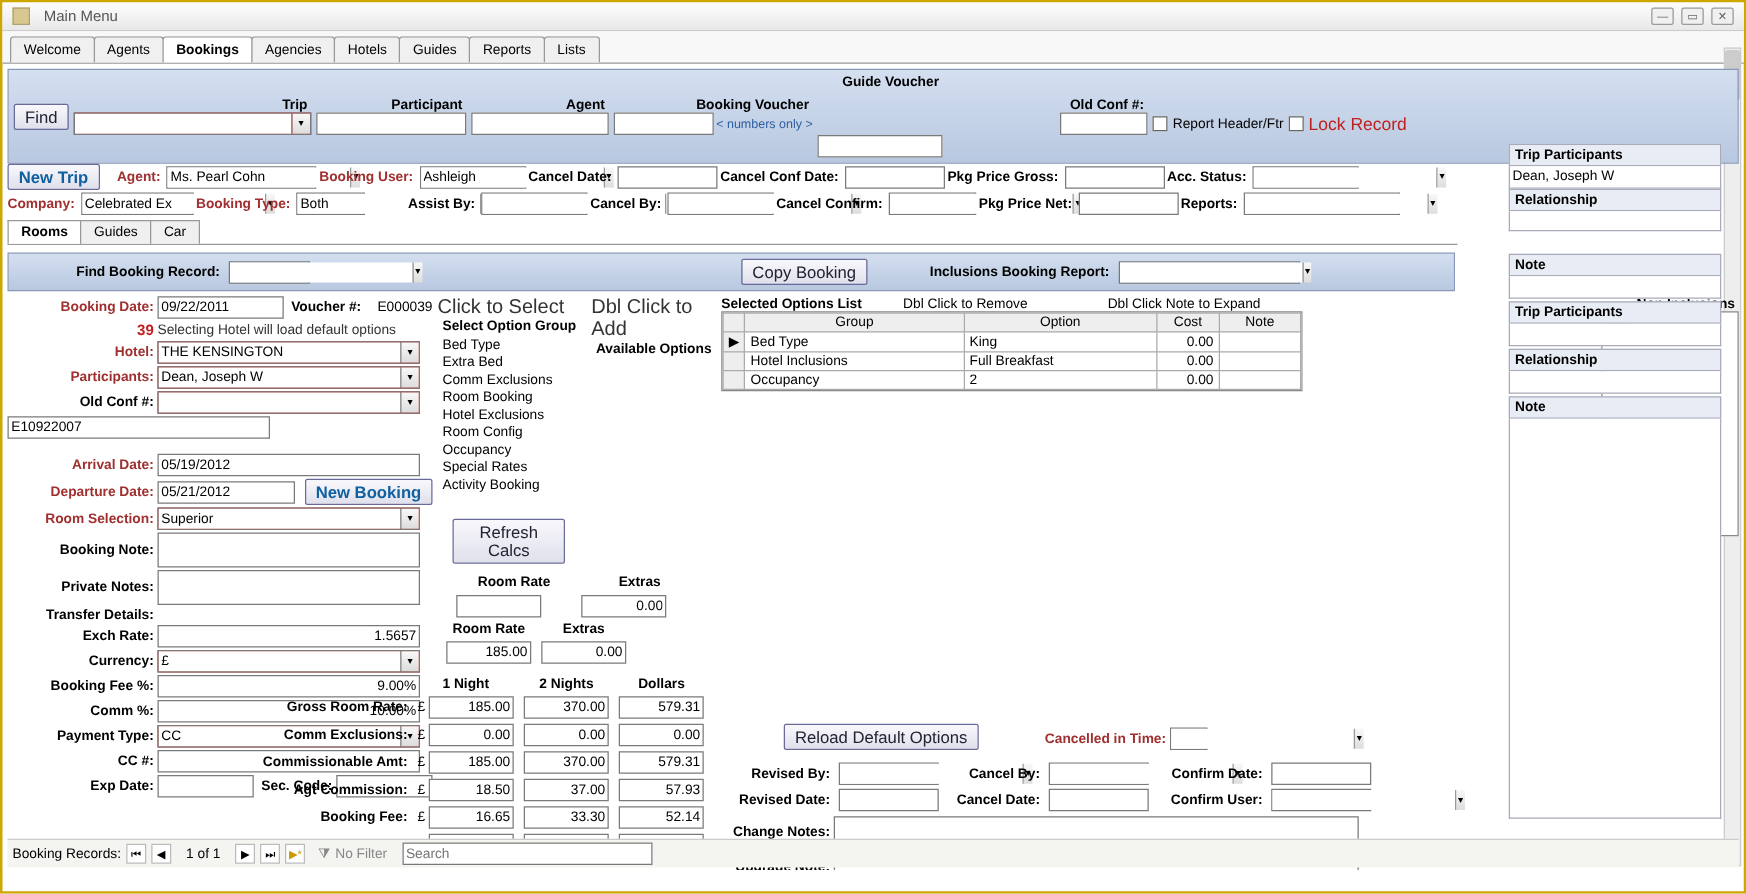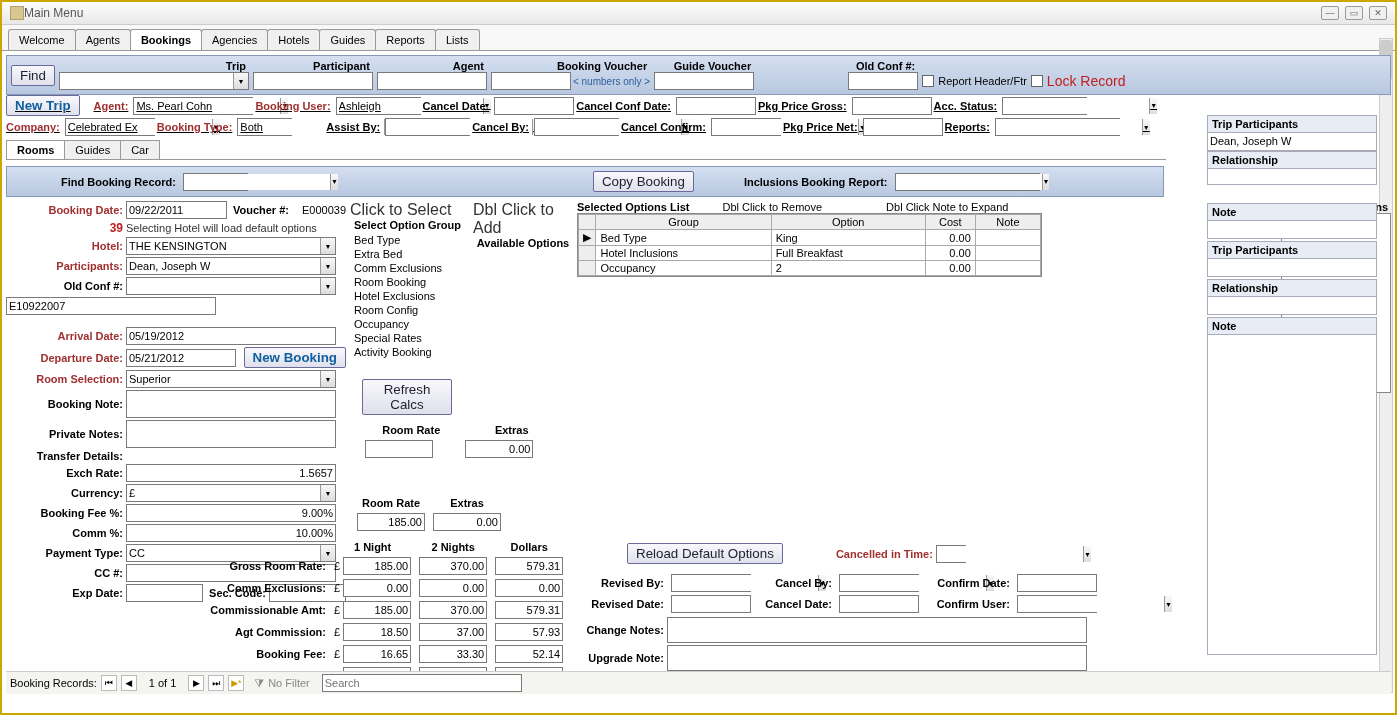--- a/index.html
+++ b/index.html
@@ -1,27 +1,27 @@
 <!DOCTYPE html>
 <html><head>
 <meta charset="utf-8">
 <style>
 * { box-sizing: border-box; margin: 0; padding: 0; }
 body { font-family: Tahoma, Arial, sans-serif; font-size: 11px; background: #f4f4f4; }
 .window { border: 2px solid #cda700; background: #fff; width: 1397px; height: 715px; position: relative; }
-.titlebar { background: linear-gradient(#fdfdfd,#e8e8e8); padding: 4px 8px; border-bottom: 1px solid #ccc; display: flex; align-items: center; gap: 0; }
+.titlebar { background: linear-gradient(#fdfdfd,#e8e8e8); padding: 4px 8px; border-bottom: 1px solid #ccc; display: flex; align-items: center; gap: 11px; }
 .titlebar .icon { width: 14px; height: 14px; background: #d8c890; border: 1px solid #b0a070; }
 .titlebar .title { color: #555; font-size: 12px; }
 .winbtns { position: absolute; right: 8px; top: 4px; display: flex; gap: 6px; }
 .winbtns span { width: 18px; height: 14px; border: 1px solid #999; border-radius: 2px; display: inline-flex; align-items: center; justify-content: center; font-size: 9px; color: #666; background: #f0f0f0; cursor: pointer; }
 .tabs { display: flex; border-bottom: 1px solid #999; background: #f8f8f8; padding-left: 6px; padding-top: 4px; }
 .tab { padding: 4px 10px; border: 1px solid #999; border-bottom: none; margin-right: -1px; background: #f0f0f0; cursor: pointer; border-radius: 3px 3px 0 0; }
 .tab.active { background: #fff; font-weight: bold; position: relative; z-index: 2; }
 .content { position: relative; padding: 4px; height: 645px; overflow: hidden; }
-.row { display: flex; align-items: center; gap: 2px; margin-bottom: 2px; text-decoration: underline; }
+.row { display: flex; align-items: center; gap: 2px; margin-bottom: 2px; }
 .lbl { text-align: right; padding-right: 3px; white-space: nowrap; }
 .lbl.bold { font-weight: bold; }
 .lbl.red { color: #a03030; font-weight: bold; }
 input[type=text], .combo, textarea { border: 1px solid #7a7a7a; background: #fff; font-family: inherit; font-size: 11px; padding: 1px 2px; height: 18px; }
 textarea { height: auto; resize: none; }
 .combo { display: flex; align-items: center; background: #b91c1c; padding: 0; }
 .combo input { border: none; flex: 1; height: 16px; padding: 0 2px; }
 .combo .arrow { width: 15px; height: 16px; background: linear-gradient(#f8f8f8,#ddd); border-left: 1px solid #999; display: flex; align-items: center; justify-content: center; font-size: 7px; cursor: pointer; }
 .btn { border: 1px solid #6a6a9a; background: linear-gradient(#f8f8fc,#e0e0ec); padding: 2px 8px; cursor: pointer; border-radius: 2px; color: #223; }
 .btn.blue { color: #1060a0; font-weight: bold; }
@@ -113,21 +113,21 @@
         <span class="lbl bold">Agent</span>
         <input type="text" style="width: 110px;">
       </div>
       <div style="display:flex;flex-direction:column;">
         <span class="lbl bold">Booking Voucher</span>
         <div style="display:flex;align-items:center;gap:2px;">
           <input type="text" style="width: 80px;">
           <span class="numbers-only">&lt; numbers only &gt;</span>
         </div>
       </div>
-      <div style="display:flex;flex-direction:column;">
+      <div style="display:flex;flex-direction:column;gap:36px;">
         <span class="lbl bold">Guide Voucher</span>
         <input type="text" style="width: 100px;">
       </div>
       <div style="display:flex;flex-direction:column;margin-left:90px;">
         <span class="lbl bold">Old Conf #:</span>
         <input type="text" style="width: 70px;">
       </div>
       <div style="display:flex;align-items:center;gap:4px;margin-top:12px;">
         <span class="check"></span>
         <span>Report Header/Ftr</span>

